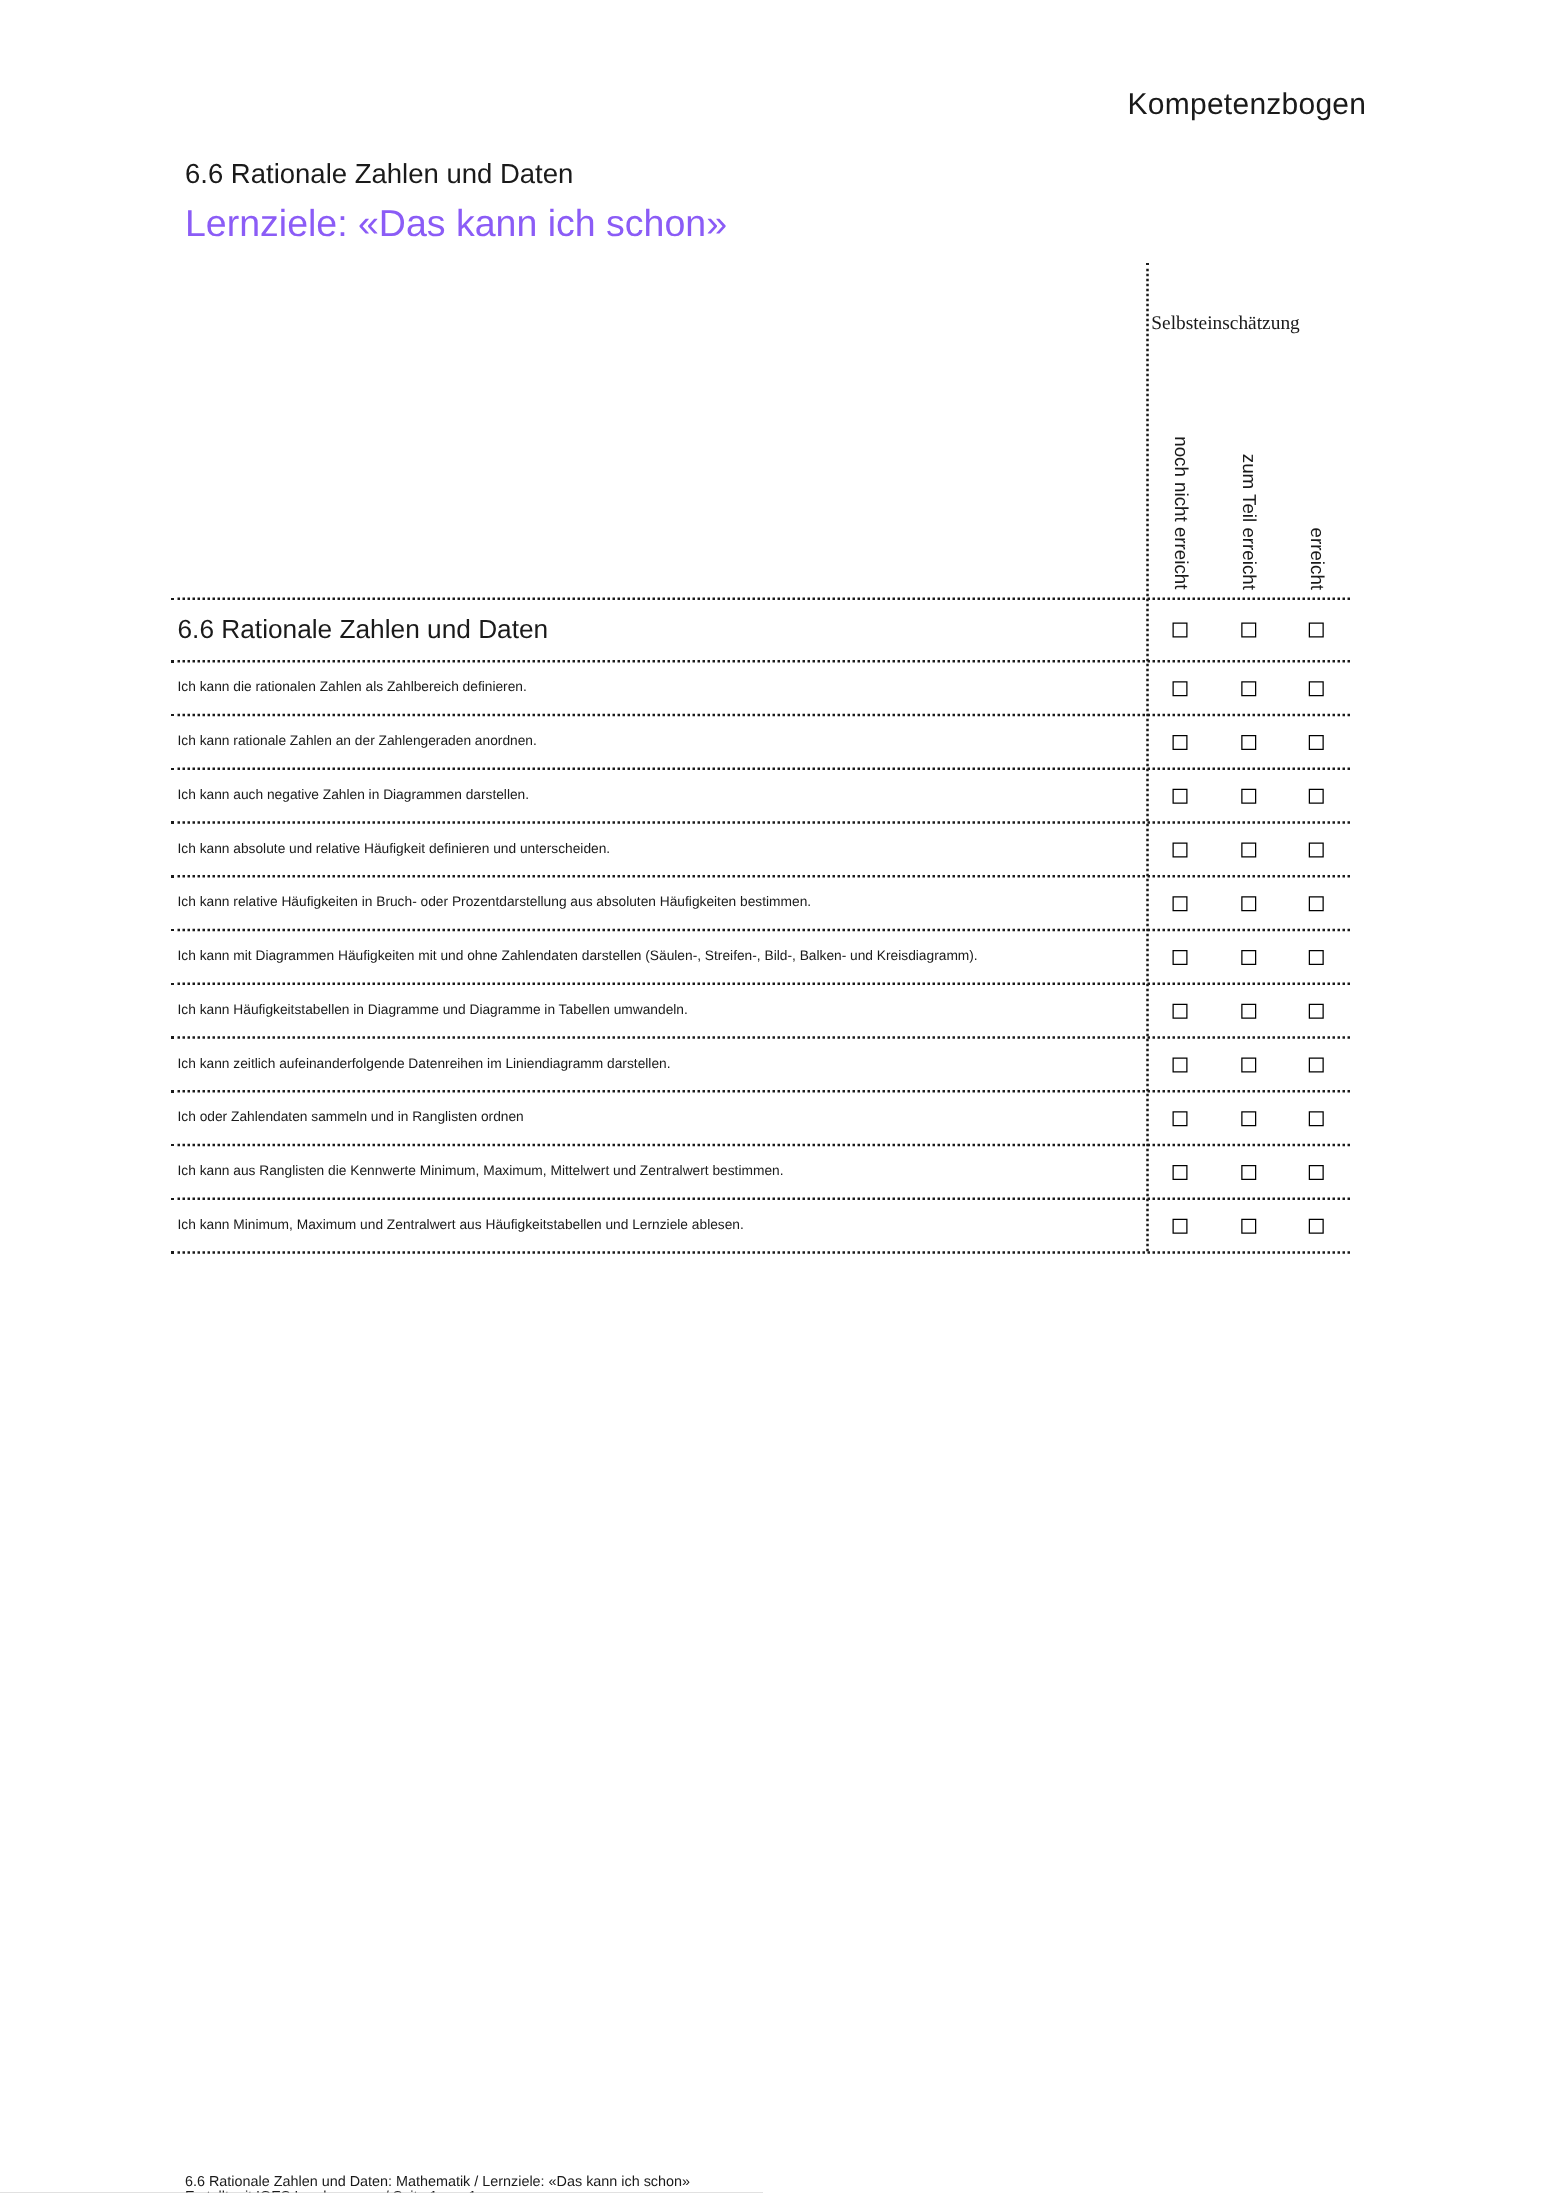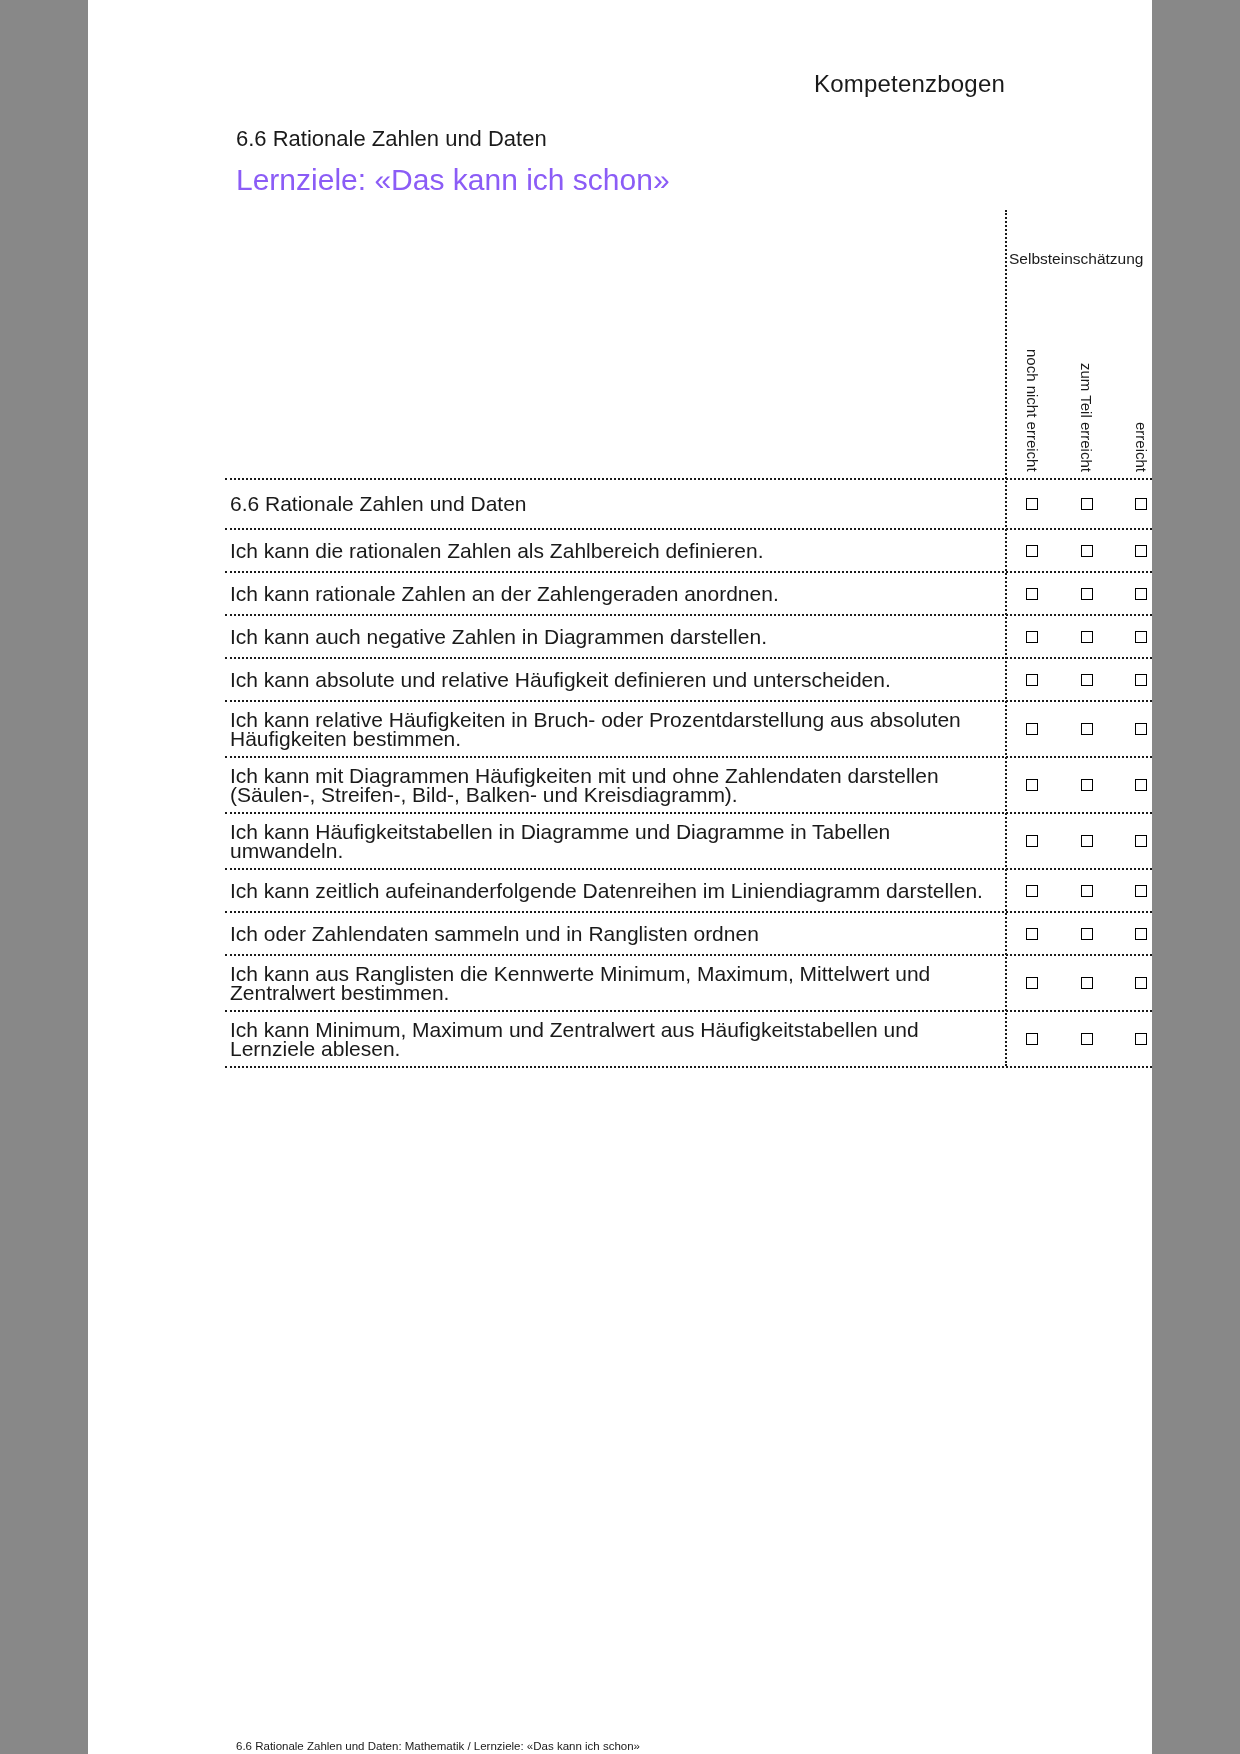--- a/index.html
+++ b/index.html
@@ -1,18 +1,18 @@
 <!DOCTYPE html>
 <html lang="de"><head>
 <meta charset="utf-8">
 <style>
   * { margin:0; padding:0; box-sizing:border-box; }
   body { background:#888; font-family:"Liberation Sans","DejaVu Sans",sans-serif; }
   .page {
-    position:relative; width:1064px; height:1754px; margin:0 auto;
+    position:relative; width:1240px; height:1754px; margin:0 auto;
     background:#ffffff; color:#1a1a1a; overflow:hidden;
   }
   .doc-type {
     position:absolute; top:70px; right:147px;
     font-size:24px; letter-spacing:0.2px;
   }
   .chapter-title {
     position:absolute; top:126px; left:148px;
     font-size:22px; font-weight:normal;
   }
@@ -24,38 +24,38 @@
     position:absolute; left:137px; top:210px; width:943px;
     border-bottom:2px dotted #1a1a1a;
   }
   .vline {
     position:absolute; left:780px; top:0; bottom:0; width:0;
     border-left:2px dotted #1a1a1a;
   }
   .thead { position:relative; height:268px; }
   .assessment-header {
     position:absolute; left:784px; top:40px;
-    font-size:15.5px; white-space:nowrap;
+    font-size:15.5px; white-space:nowrap;font-family:Liberation Serif, serif;
   }
   .col-labels {
     position:absolute; left:780px; top:0; bottom:6px; width:163px;
     display:flex;
   }
   .col-label-cell {
     width:54.33px; display:flex; align-items:flex-end; justify-content:center;
   }
   .col-label {
     writing-mode:vertical-rl; font-size:15px; white-space:nowrap;
     line-height:16px;
   }
   .row {
     display:flex; align-items:center;
     min-height:43px; padding:8px 0;
     border-top:2px dotted #1a1a1a;
-    font-size:21px; line-height:19px;
+    font-size:11px; line-height:19px;
   }
   .row.section { min-height:50px; font-size:21px; line-height:24px; }
   .cell-text { flex:1; padding:0 12px 0 5px; }
   .cell-box {
     width:54.33px; flex:0 0 auto;
     display:flex; align-items:center; justify-content:center;
   }
   .checkbox {
     display:inline-block; width:12px; height:12px;
     border:1.5px solid #000; background:#fff; cursor:pointer;

